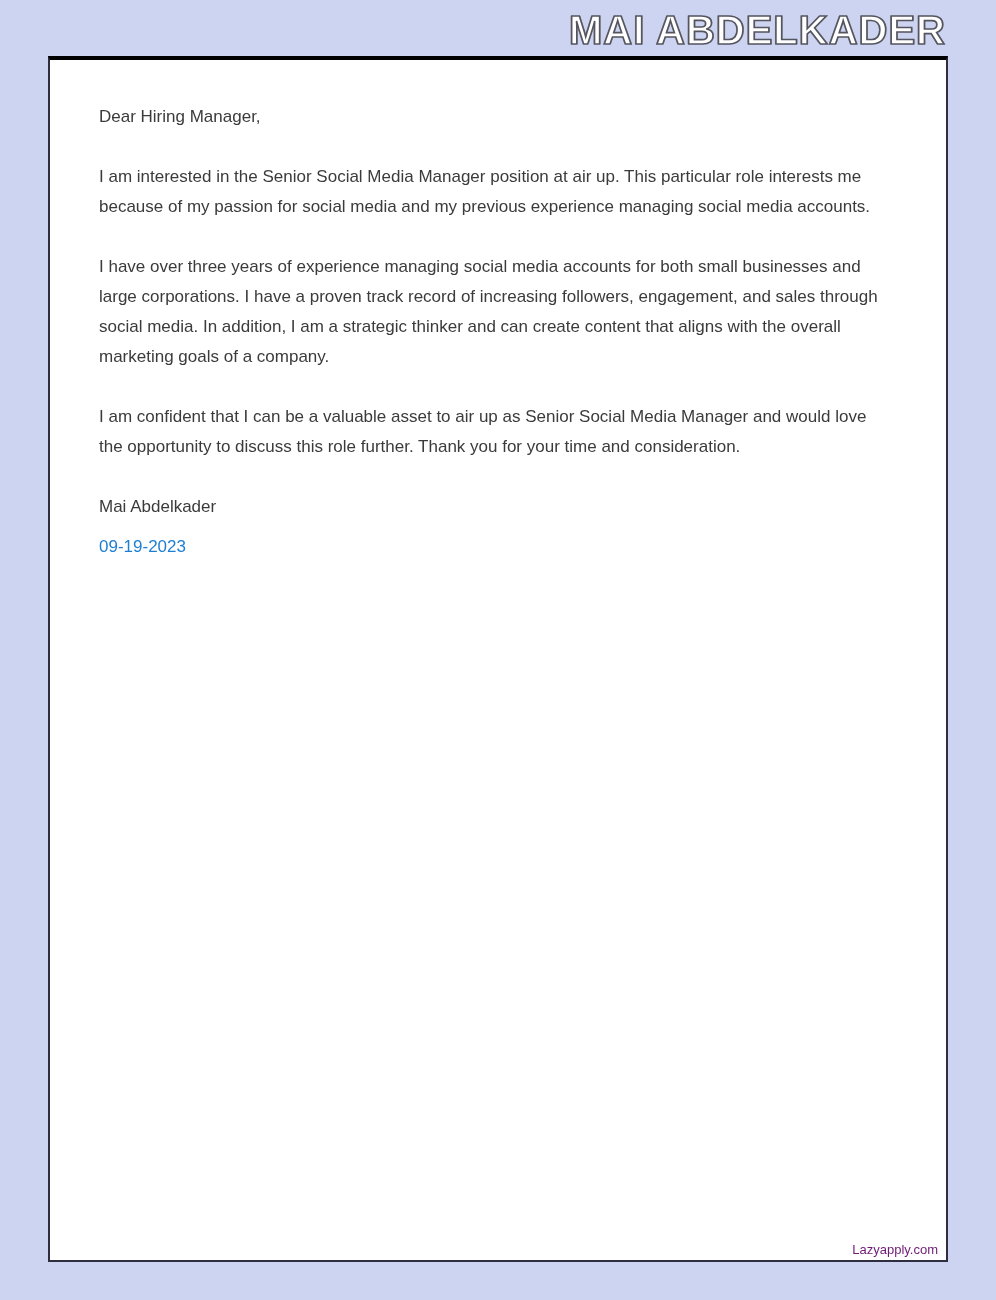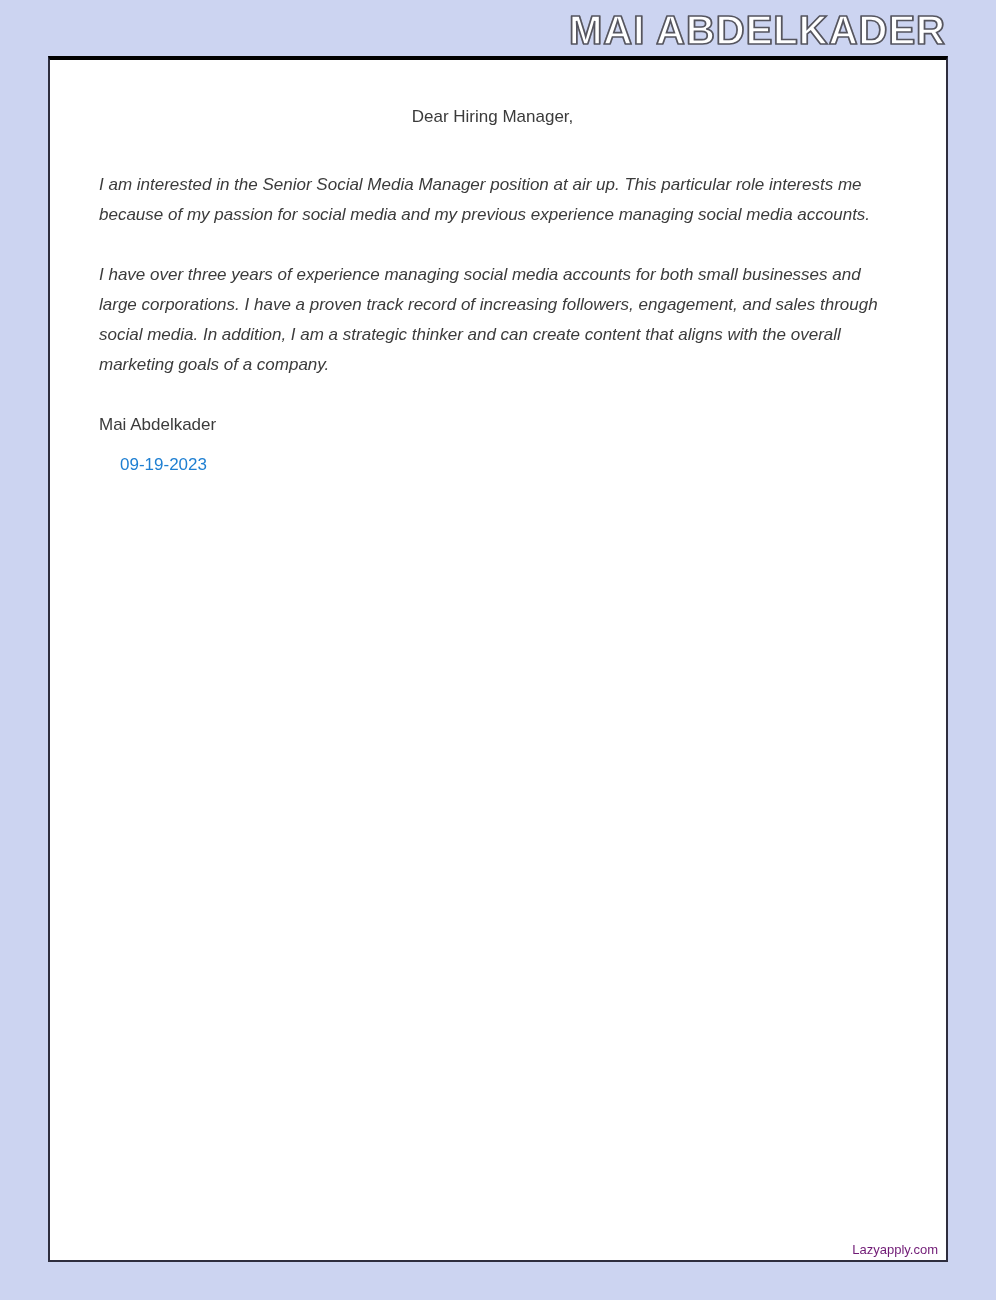--- a/index.html
+++ b/index.html
@@ -43,43 +43,40 @@
   }
 
   .page-content {
     padding: 42px 60px 0 49px;
     font-size: 17px;
     line-height: 30px;
     color: #3b3b3b;
   }
 
   .salutation {
-    margin-bottom: 38px;
-    text-align: center;
+    margin-bottom: 30px;
   }
 
   .paragraph {
     margin-bottom: 30px;
-    font-style: italic;
   }
 
   .closing {
     margin-bottom: 30px;
   }
 
   .signature {
     margin-bottom: 10px;
   }
 
   .date-link {
     color: #1e7fd2;
     text-decoration: none;
     cursor: pointer;
     display: inline-block;
-    margin-left: 21px;
   }
 
   .watermark {
     position: absolute;
     bottom: 3px;
     right: 8px;
     font-size: 13px;
     color: #701a75;
   }
 </style>
@@ -90,20 +87,21 @@
 
 <div class="page">
   <div class="page-content">
 
     <p class="salutation">Dear Hiring Manager,</p>
 
     <p class="paragraph">I am interested in the Senior Social Media Manager position at air up. This particular role interests me because of my passion for social media and my previous experience managing social media accounts.</p>
 
     <p class="paragraph">I have over three years of experience managing social media accounts for both small businesses and large corporations. I have a proven track record of increasing followers, engagement, and sales through social media. In addition, I am a strategic thinker and can create content that aligns with the overall marketing goals of a company.</p>
 
+    <p class="paragraph">I am confident that I can be a valuable asset to air up as Senior Social Media Manager and would love the opportunity to discuss this role further. Thank you for your time and consideration.</p>
 
 
     <p class="signature">Mai Abdelkader</p>
 
     <a class="date-link">09-19-2023</a>
 
   </div>
 
   <div class="watermark">Lazyapply.com</div>
 </div>

